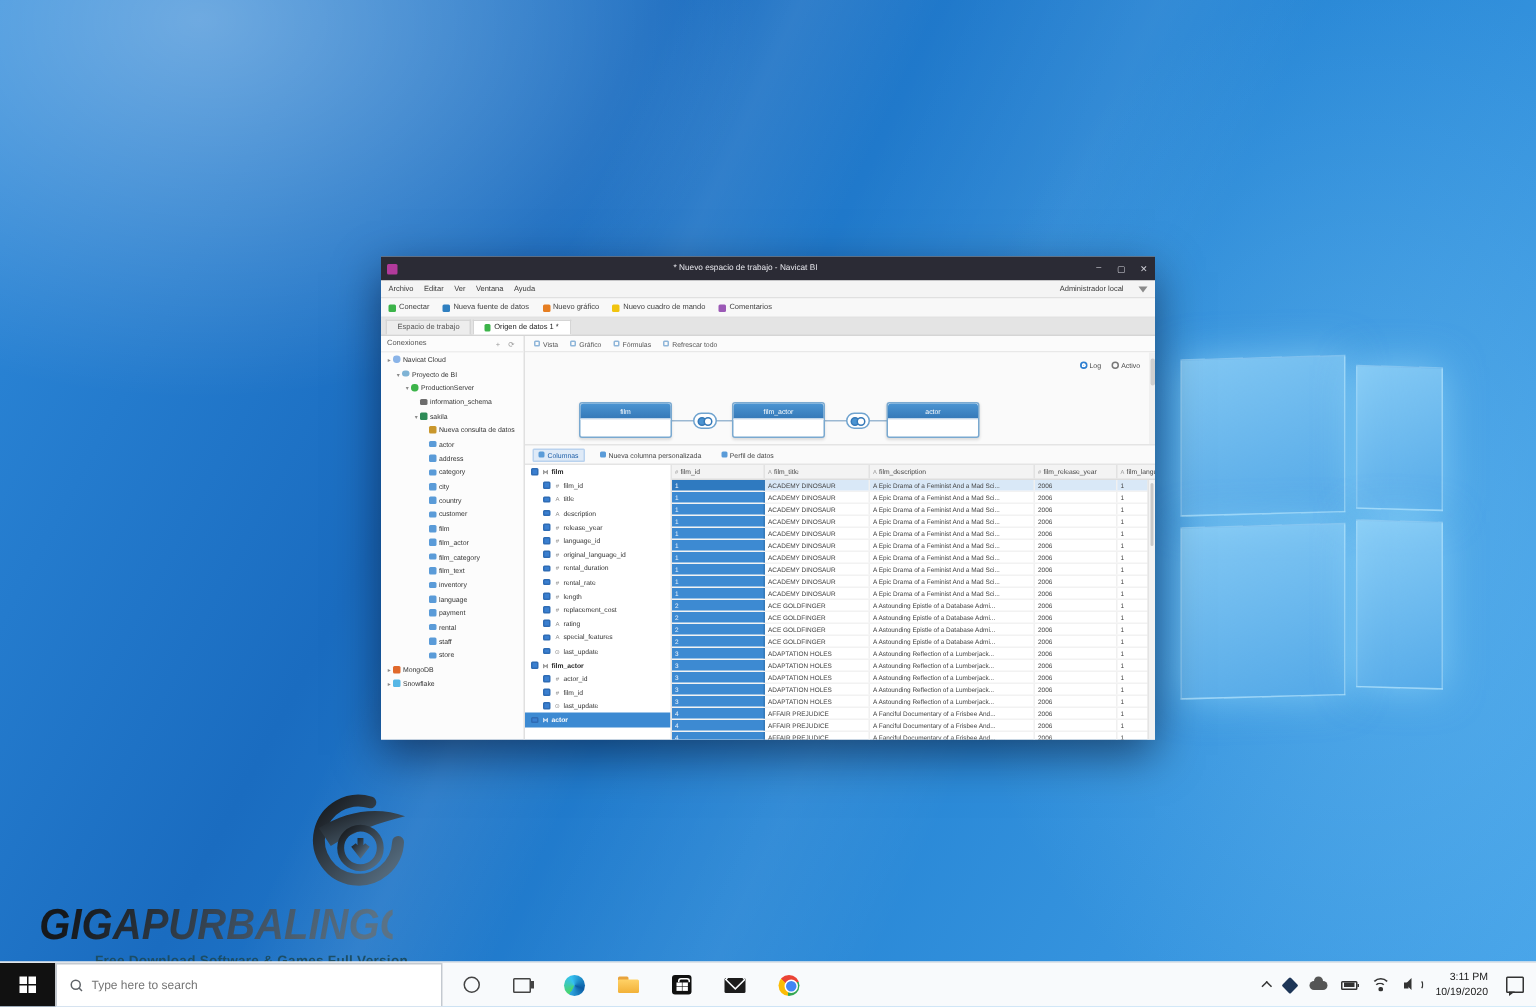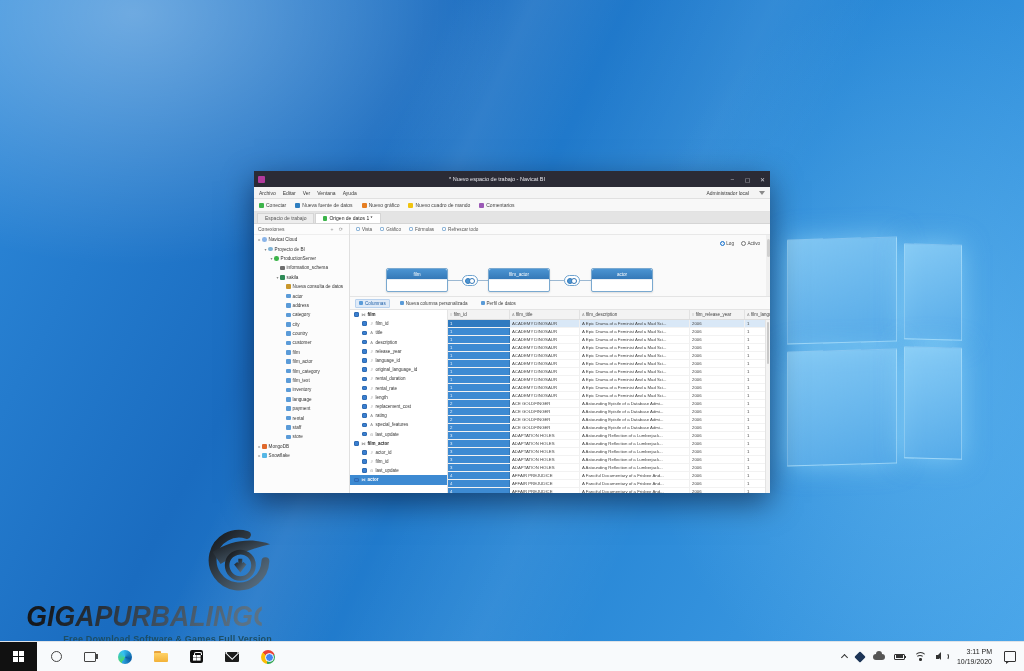--- a/index.html
+++ b/index.html
@@ -809,20 +809,24 @@
 
   <div class="taskbar">
     <div class="start">
       <span class="winlogo">
           <i></i>
           <i></i>
           <i></i>
           <i></i>
         </span>
     </div>
+    <div class="searchbox">
+      <span class="mag"></span>
+      <input type="text" placeholder="Type here to search" style="">
+    </div>
     <div class="tb-icons">
       <span class="cortana"></span>
       <span class="taskview"></span>
       <span class="edge"></span>
       <span class="folder"></span>
       <span class="store"></span>
       <span class="mail"></span>
       <span class="chrome"></span>
     </div>
     <div class="tray">

